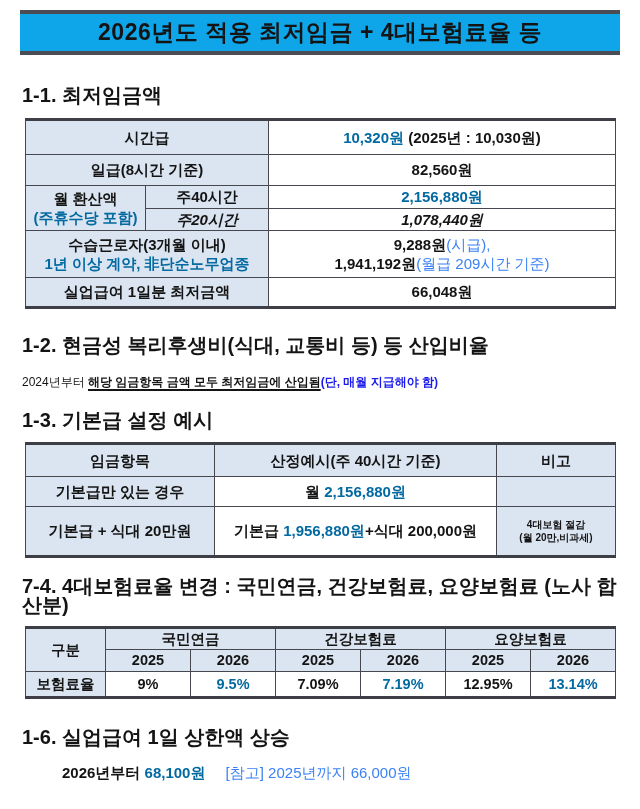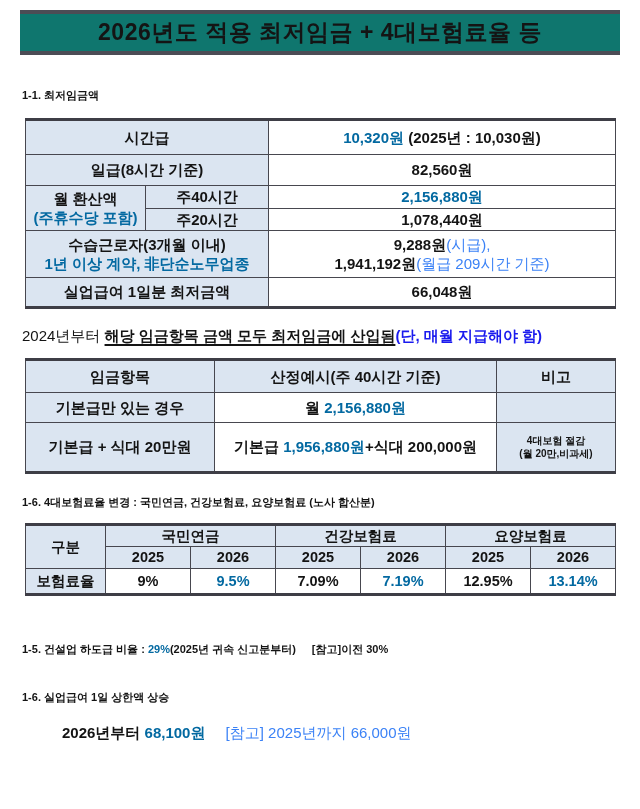--- a/index.html
+++ b/index.html
@@ -3,46 +3,46 @@
 <meta charset="utf-8">
 <style>
   html,body { margin:0; padding:0; }
   .page {
     position:relative; width:640px; height:809px; background:#ffffff;
     font-family:"Liberation Sans","DejaVu Sans",sans-serif; color:#141414;
     overflow:hidden;
   }
   
   .titlebar {
-    margin:10px 20px 0 20px; background:#0f766e;
+    margin:10px 20px 0 20px; background:#0ea5e9;
     border-top:4px solid #4c4c55; border-bottom:4px solid #4c4c55;
     height:37px; line-height:37px; text-align:center;
     font-size:23px; font-weight:bold; letter-spacing:0.5px;
   }
   
-  .sec-h { margin:0 12px 0 22px; font-size:11px; font-weight:bold; line-height:19px; }
+  .sec-h { margin:0 12px 0 22px; font-size:20px; font-weight:bold; line-height:19px; }
   .mt31 { margin-top:31px; } .mt27 { margin-top:27px; } .mt19 { margin-top:19px; }
   .mt44 { margin-top:44px; } .mt29 { margin-top:29px; }
-  .body-line { margin:17px 8px 0 22px; font-size:15px; line-height:20px; }
+  .body-line { margin:17px 8px 0 22px; font-size:12px; line-height:20px; }
   .body-16 { margin:17px 0 0 62px; font-size:15px; font-weight:bold; }
   .u { font-weight:bold; text-decoration:underline; text-underline-offset:3px; text-decoration-thickness:1.5px; }
   .blue { color:#1a1aee; font-weight:bold; }
   .red { color:#0369a1; }
   .reg { font-weight:400; color:#3b82f6; }
   .gapL { margin-left:16px; }
   
   table.t {
     margin-left:25px; border-collapse:collapse; table-layout:fixed; width:590px;
     border-top:3px solid #3e3e46; border-bottom:3px solid #3e3e46;
   }
   .t td { border:1.5px solid #47474f; text-align:center; vertical-align:middle; padding:0 2px; font-weight:bold; font-size:15px; line-height:1.3; }
   .bg { background:#dbe5f1; }
   .t1 { margin-top:13px;padding-left:12px; }
   .t1 .r1 td { height:33px; } .t1 .r2 td { height:30px; }
-  .t1 .r3 td { height:22px; } .t1 .r4 td { height:21px; }
+  .t1 .r3 td { height:22px; } .t1 .r4 td { height:21px;font-style:italic; }
   .t1 .r5 td { height:46px; } .t1 .r6 td { height:28px; }
   .t2 { margin-top:12px;padding-left:28px; }
   .t2 .r1 td { height:31px; } .t2 .r2 td { height:29px;margin-top:16px; } .t2 .r3 td { height:48px; }
   .t2 .r3 td.remark { font-size:10px; }
   .t3 { margin-top:11px; }
   .t3 td { font-size:14.5px; }
   .t3 .r1 td { height:20px; } .t3 .r2 td { height:21px;margin-top:12px; } .t3 .r3 td { height:24px; }
 </style>
 </head>
 <body>
@@ -90,24 +90,26 @@
         <div><span>1,941,192원</span><span class="reg">(월급 209시간 기준)</span></div>
       </td>
     </tr>
     <tr class="r6">
       <td colspan="2" class="bg">실업급여 1일분 최저금액</td>
       <td>66,048원</td>
     </tr>
   </tbody>
     </table>
 
+  <div class="sec-h mt27">1-2. 현금성 복리후생비(식대, 교통비 등) 등 산입비율</div>
   <div class="body-line">
     <span>2024년부터 </span><span class="u">해당 임금항목 금액 모두 최저임금에 산입됨</span><span class="blue">(단, 매월 지급해야 함)</span>
   </div>
 
+  <div class="sec-h mt19">1-3. 기본급 설정 예시</div>
 
   <table class="t t2">
     <colgroup>
         <col style="width:189px">
         <col style="width:282px">
         <col style="width:119px">
       </colgroup>
     <tbody>
         <tr class="r1">
       <td class="bg">임금항목</td>
@@ -123,21 +125,21 @@
       <td class="bg">기본급 + 식대 20만원</td>
       <td><span>기본급 </span><span class="red">1,956,880원</span><span>+식대 200,000원</span></td>
       <td class="bg remark">
         <div>4대보험 절감</div>
         <div>(월 20만,비과세)</div>
       </td>
     </tr>
   </tbody>
     </table>
 
-  <div class="sec-h mt19">1-6. 4대보험료율 변경 : 국민연금, 건강보험료, 요양보험료 (노사 합산분)</div>
+  <div class="sec-h mt19">7-4. 4대보험료율 변경 : 국민연금, 건강보험료, 요양보험료 (노사 합산분)</div>
 
   <table class="t t3">
     <colgroup>
         <col style="width:80px">
         <col style="width:85px">
         <col style="width:85px">
         <col style="width:85px">
         <col style="width:85px">
         <col style="width:85px">
         <col style="width:85px">
@@ -162,22 +164,19 @@
       <td>9%</td>
       <td class="red">9.5%</td>
       <td>7.09%</td>
       <td class="red">7.19%</td>
       <td>12.95%</td>
       <td class="red">13.14%</td>
     </tr>
   </tbody>
     </table>
 
-  <div class="sec-h mt44">
-    <span>1-5. 건설업 하도급 비율 : </span><span class="red">29%</span><span>(2025년 귀속 신고분부터)</span><span class="gapL">[참고]이전 30%</span>
-  </div>
 
   <div class="sec-h mt29">1-6. 실업급여 1일 상한액 상승</div>
   <div class="body-16">
     <span>2026년부터 </span><span class="red">68,100원</span><span class="reg gapL"> [참고] 2025년까지 66,000원</span>
   </div>
 
 </div>
 
 </body></html>

